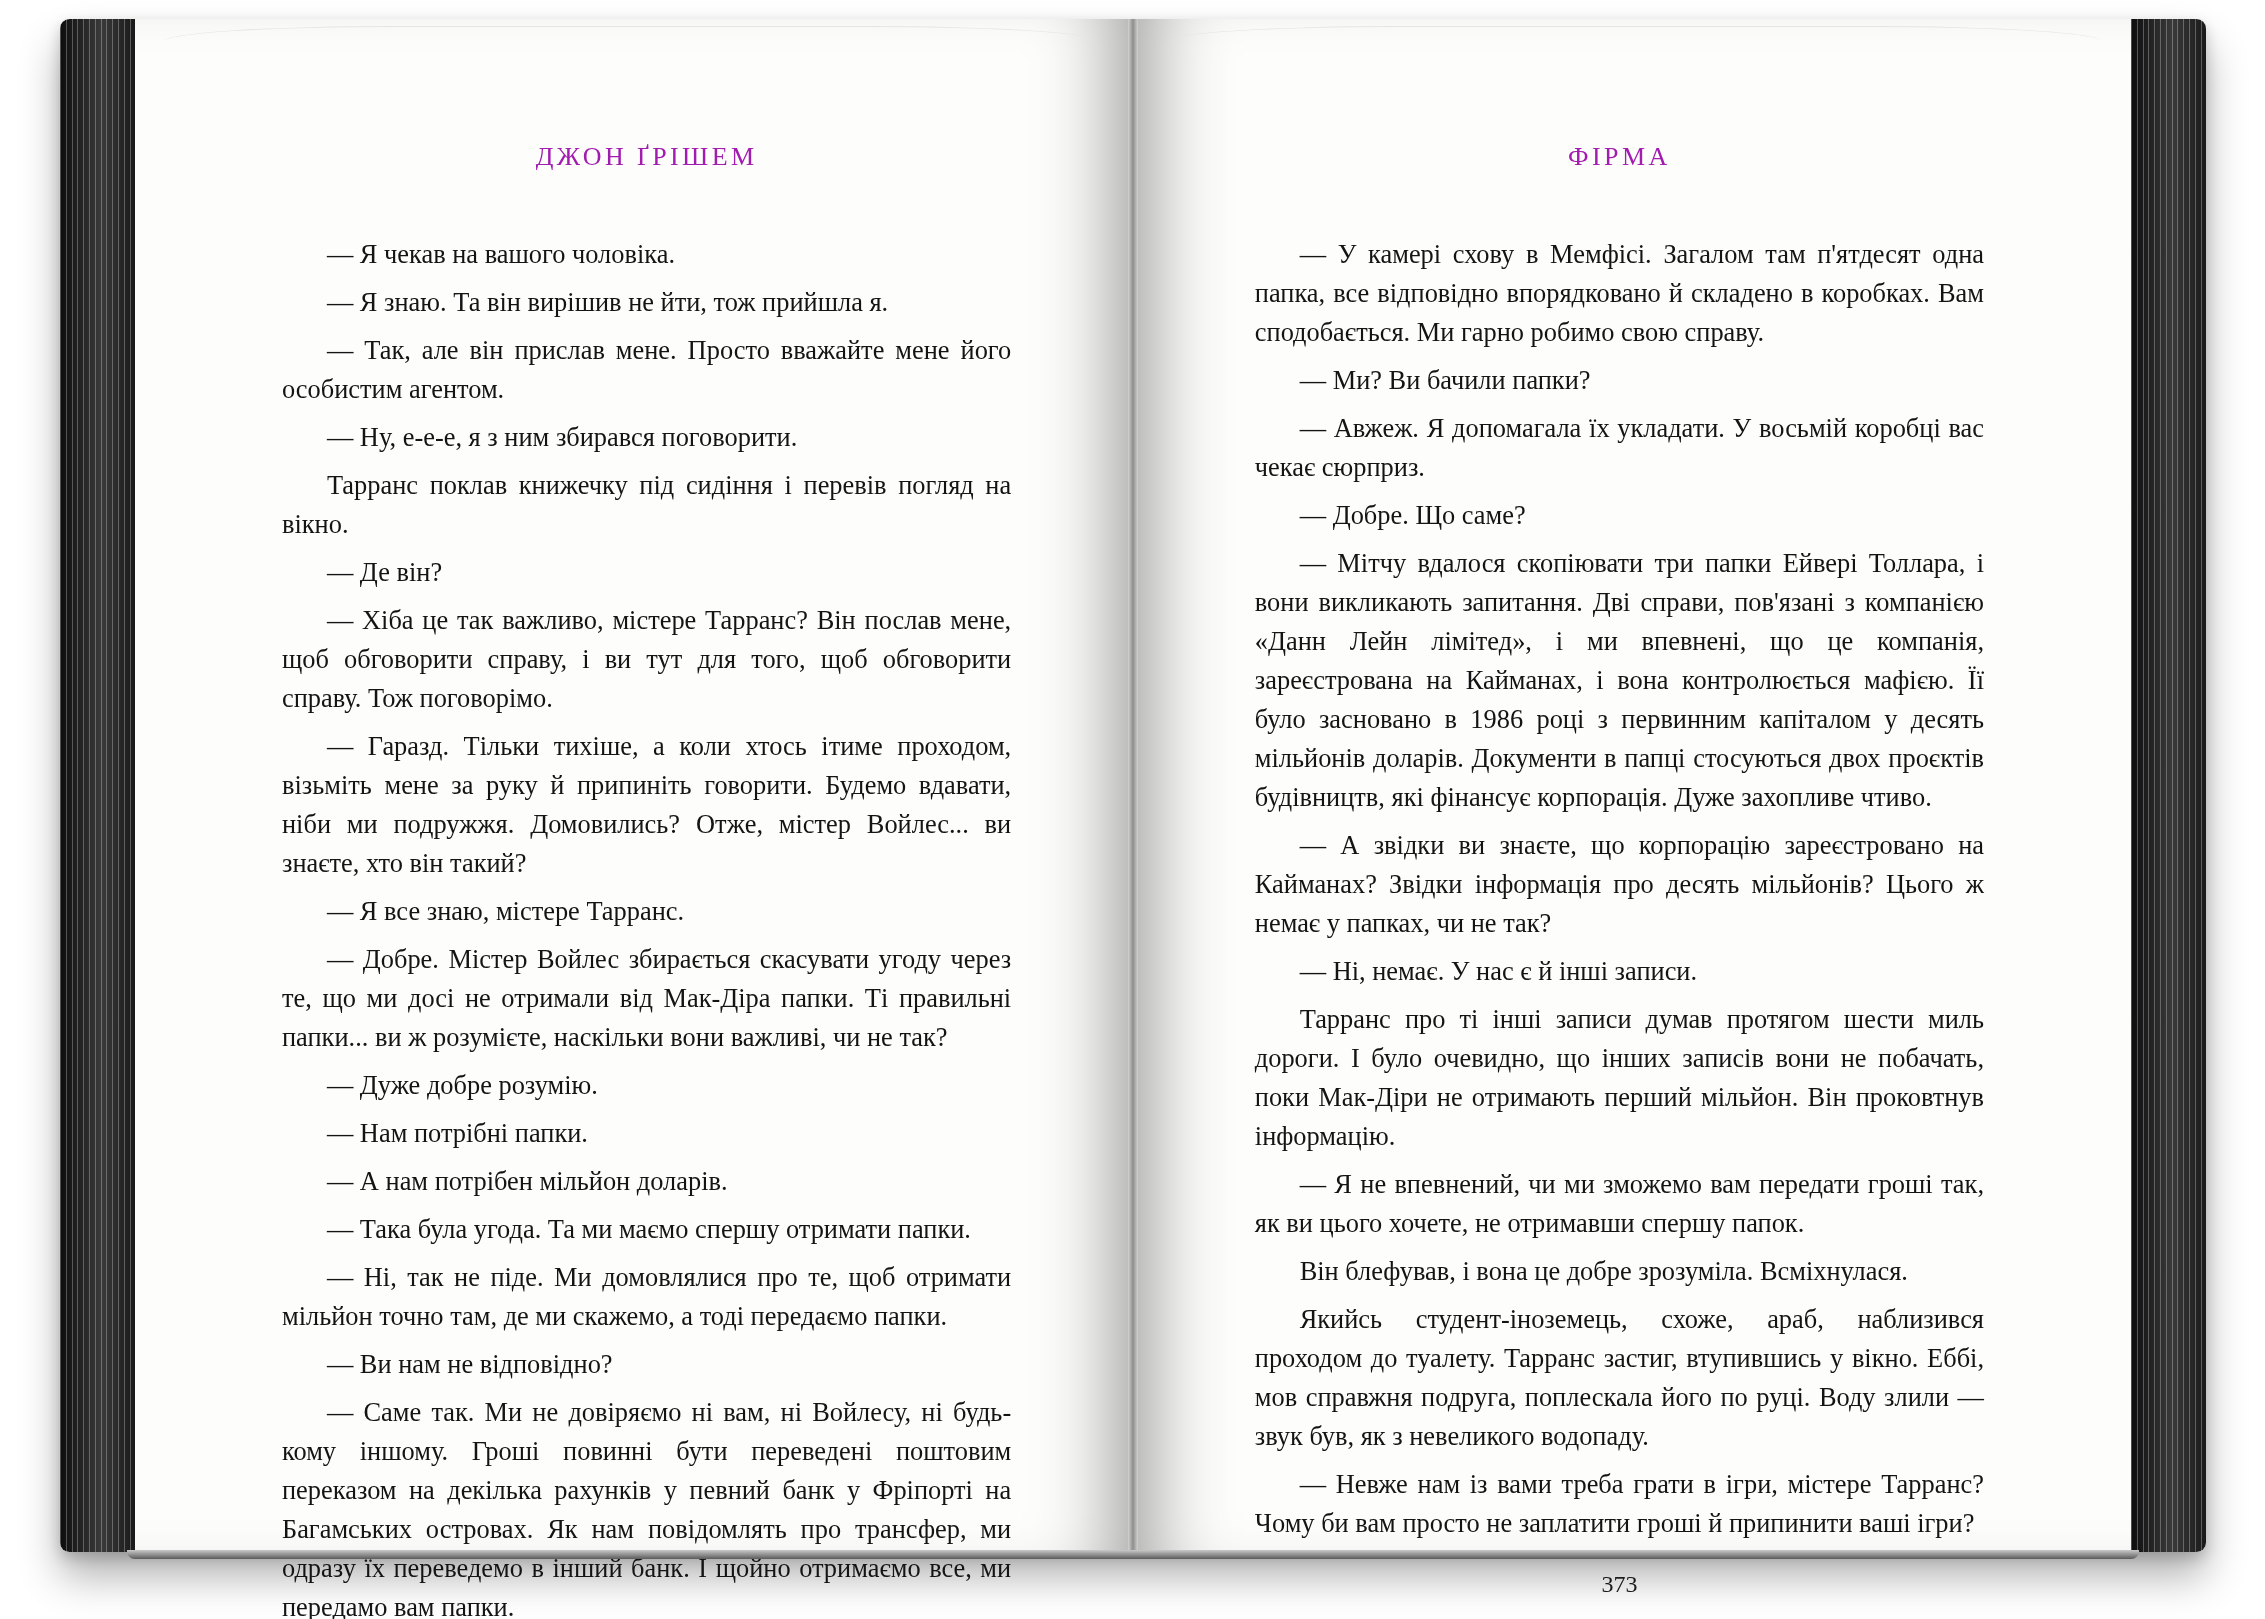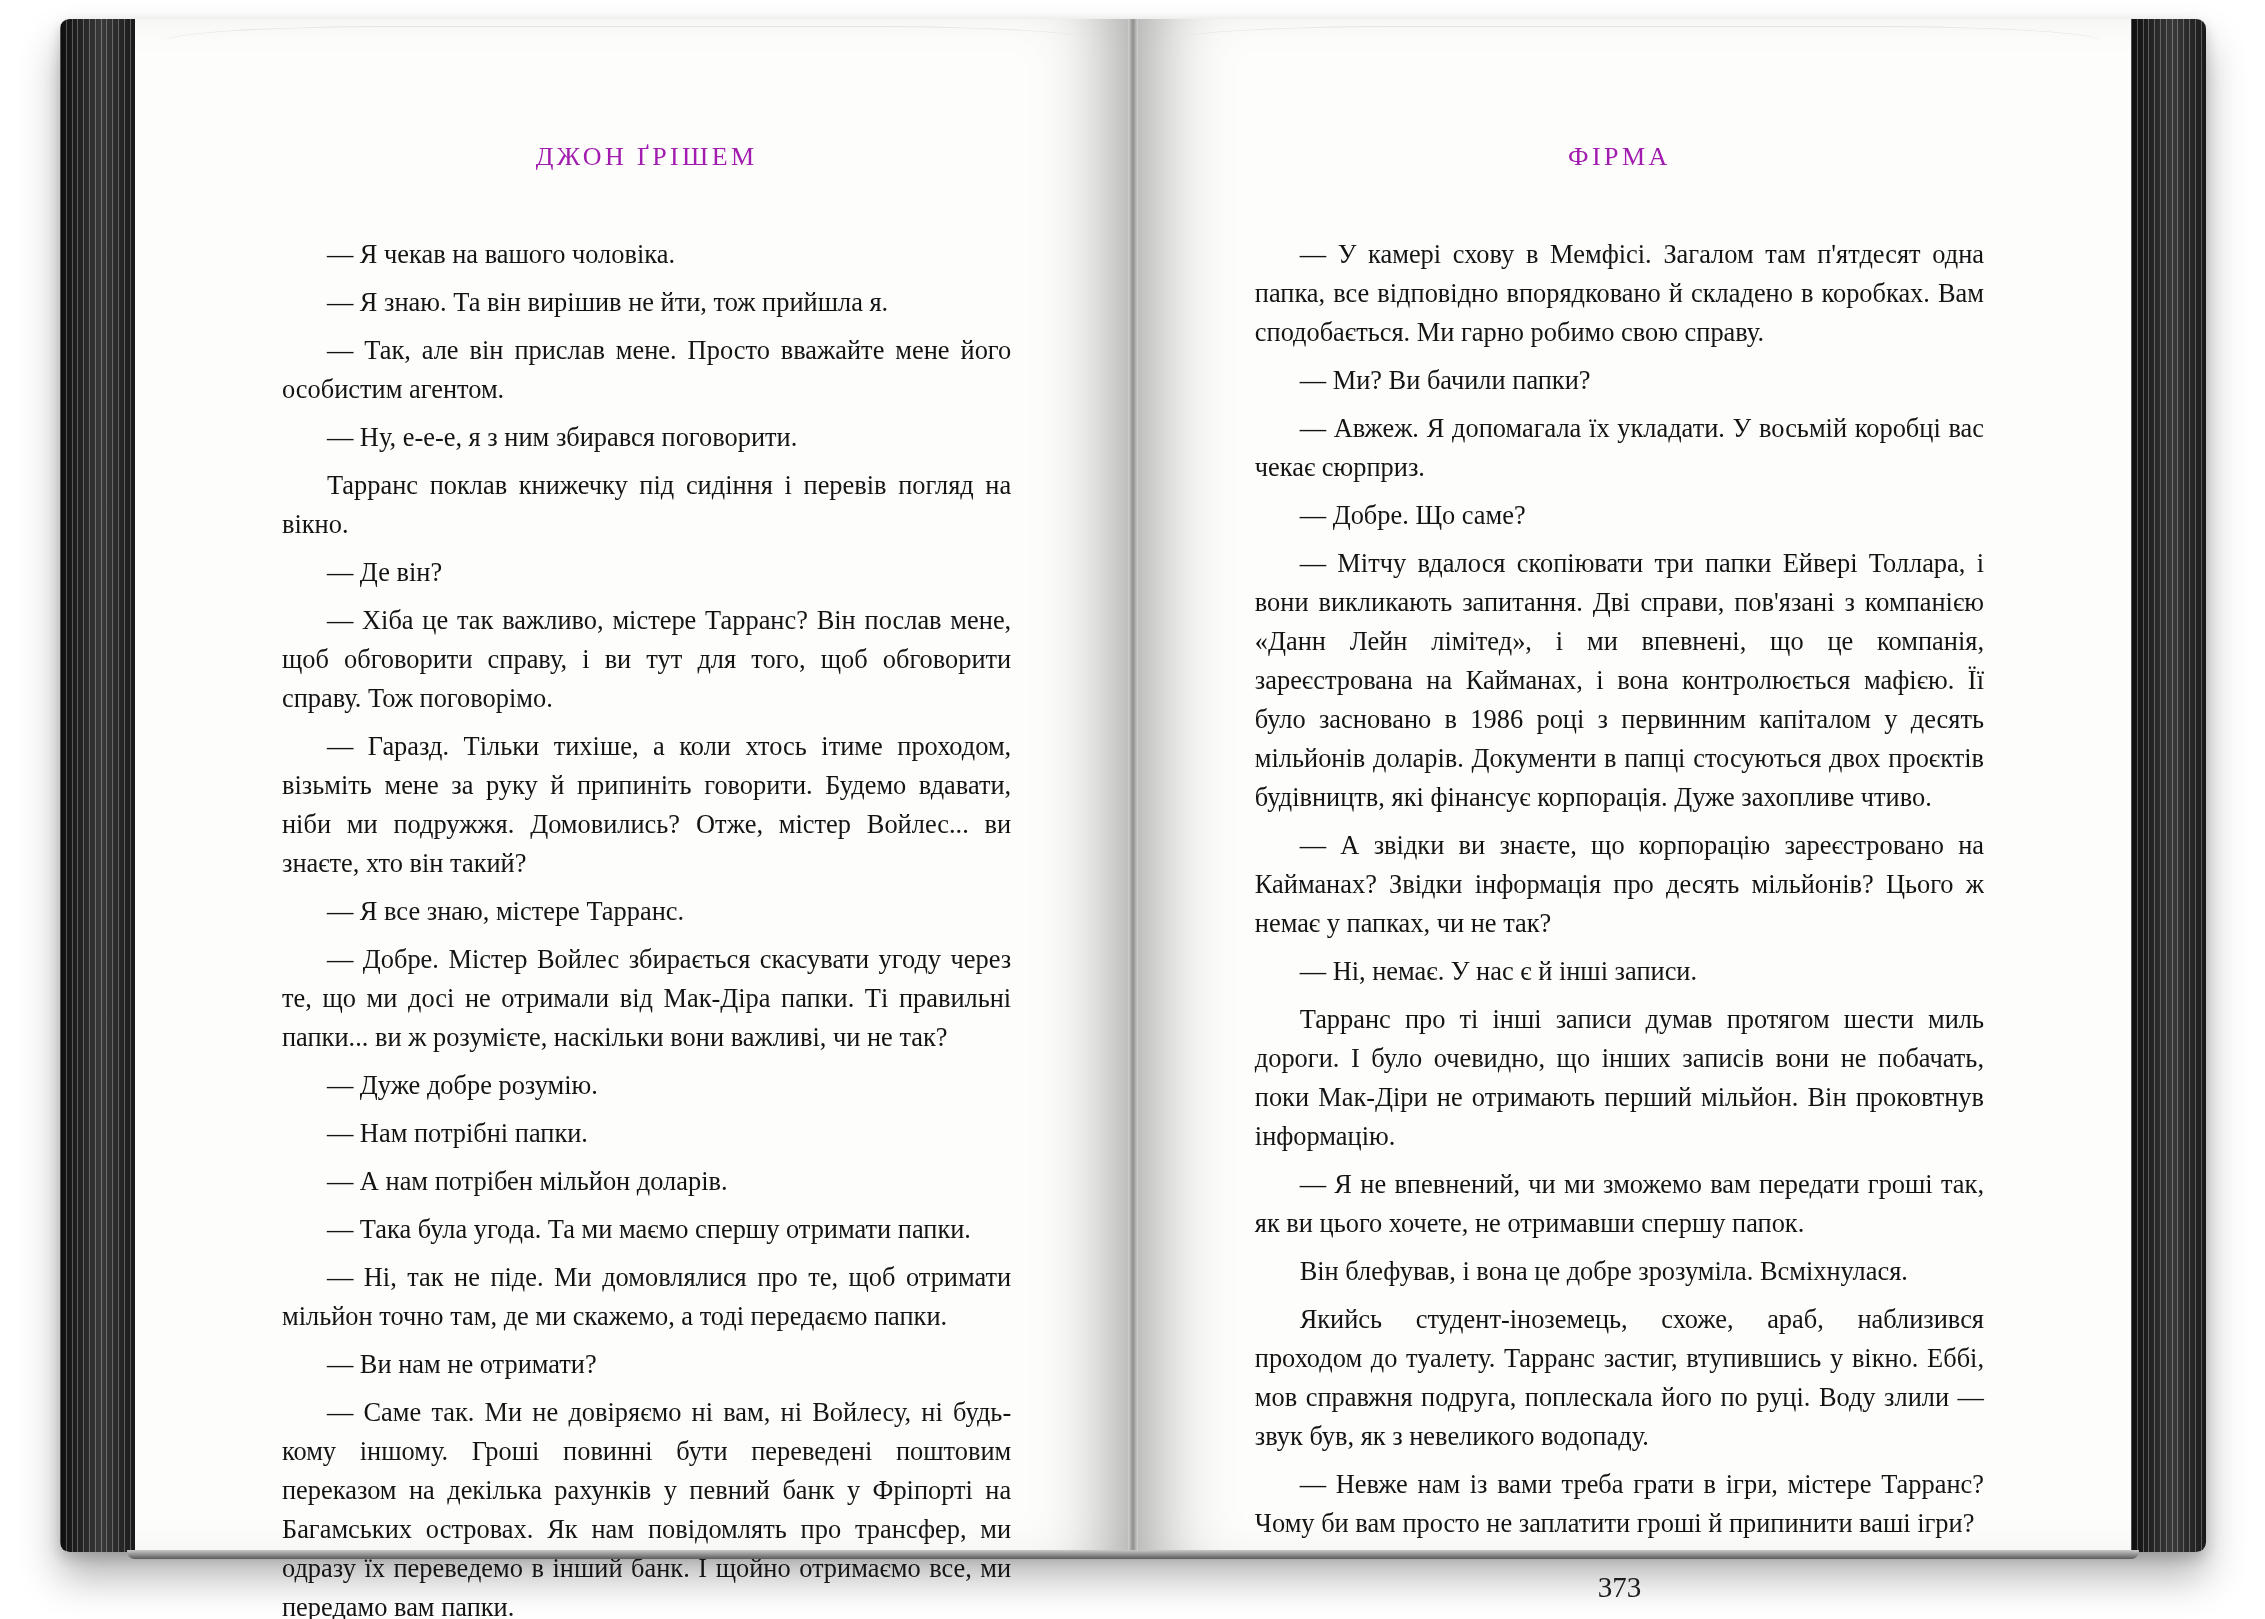--- a/index.html
+++ b/index.html
@@ -100,21 +100,21 @@
     -webkit-hyphens: auto;
   }
   .text-block p {
     margin: 9px;
     text-indent: 1.7em;
   }
 
   .page-number {
     flex: 0 0 auto;
     text-align: center;
-    font-size: 29px;
+    font-size: 24px;
     color: #1b1b1b;
     margin-top: 19px;
   }
 </style>
 </head>
 <body>
 
 <div class="book">
 
   <div class="edge edge-left"></div>
@@ -130,21 +130,21 @@
         <p>— Де він?</p>
         <p>— Хіба це так важливо, містере Тарранс? Він послав мене, щоб обговорити справу, і ви тут для того, щоб обговорити справу. Тож поговорімо.</p>
         <p>— Гаразд. Тільки тихіше, а коли хтось ітиме проходом, візьміть мене за руку й припиніть говорити. Будемо вдавати, ніби ми подружжя. Домовились? Отже, містер Войлес... ви знаєте, хто він такий?</p>
         <p>— Я все знаю, містере Тарранс.</p>
         <p>— Добре. Містер Войлес збирається скасувати угоду через те, що ми досі не отримали від Мак-Діра папки. Ті правильні папки... ви ж розумієте, наскільки вони важливі, чи не так?</p>
         <p>— Дуже добре розумію.</p>
         <p>— Нам потрібні папки.</p>
         <p>— А нам потрібен мільйон доларів.</p>
         <p>— Така була угода. Та ми маємо спершу отримати папки.</p>
         <p>— Ні, так не піде. Ми домовлялися про те, щоб отримати мільйон точно там, де ми скажемо, а тоді передаємо папки.</p>
-        <p>— Ви нам не отримати?</p>
+        <p>— Ви нам не відповідно?</p>
         <p>— Саме так. Ми не довіряємо ні вам, ні Войлесу, ні будь-кому іншому. Гроші повинні бути переведені поштовим переказом на декілька рахунків у певний банк у Фріпорті на Багамських островах. Як нам повідомлять про трансфер, ми одразу їх переведемо в інший банк. І щойно отримаємо все, ми передамо вам папки.</p>
         <p>— А де папки?</p>
       </div>
     <div class="page-number">372</div>
   </div>
 
   <div class="gutter"></div>
 
   <div class="page page-right">
     <div class="running-head">ФІРМА</div>

